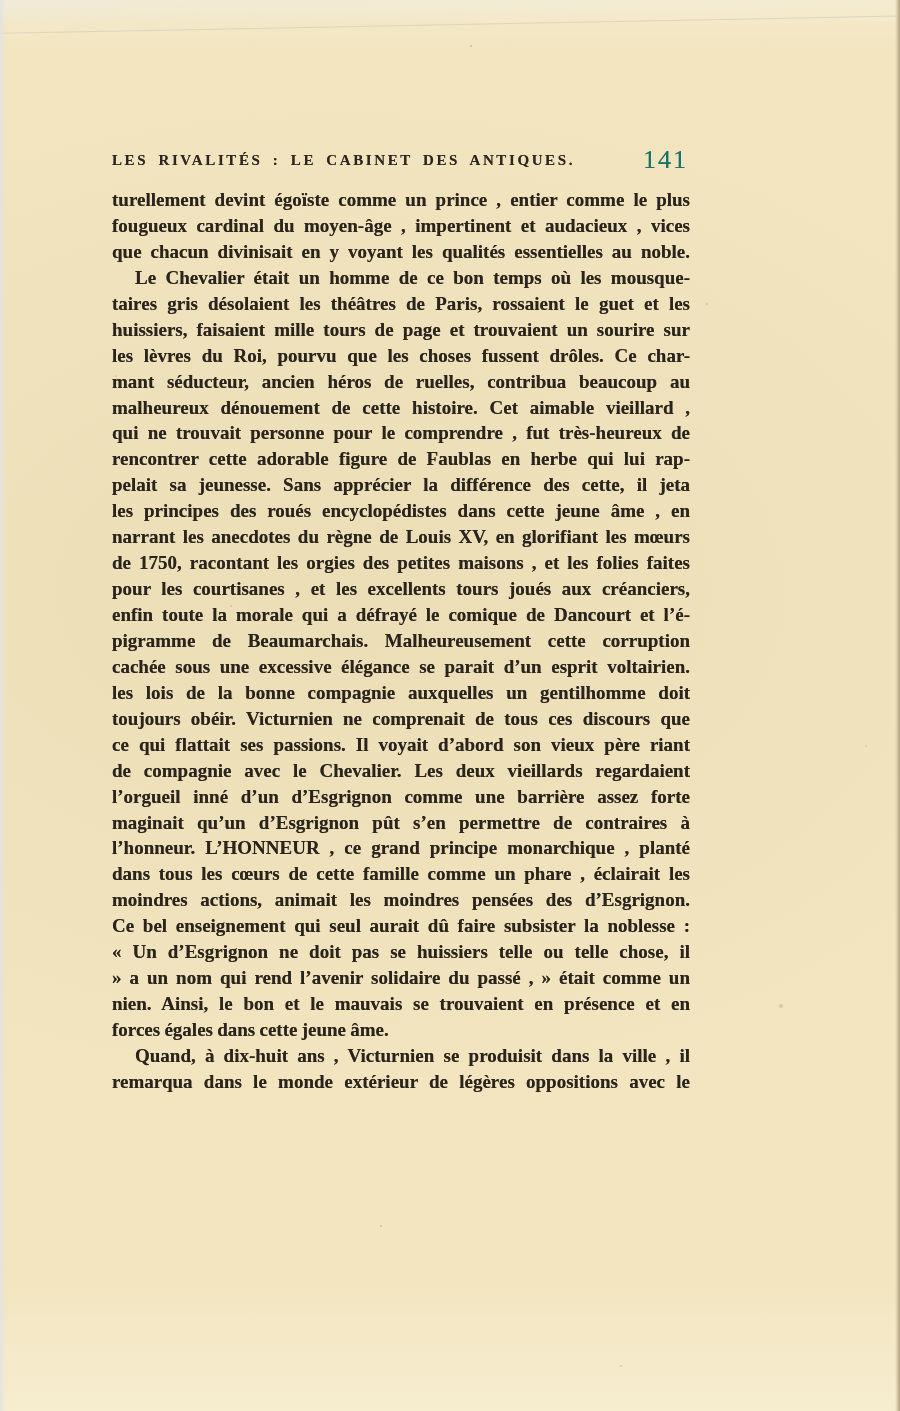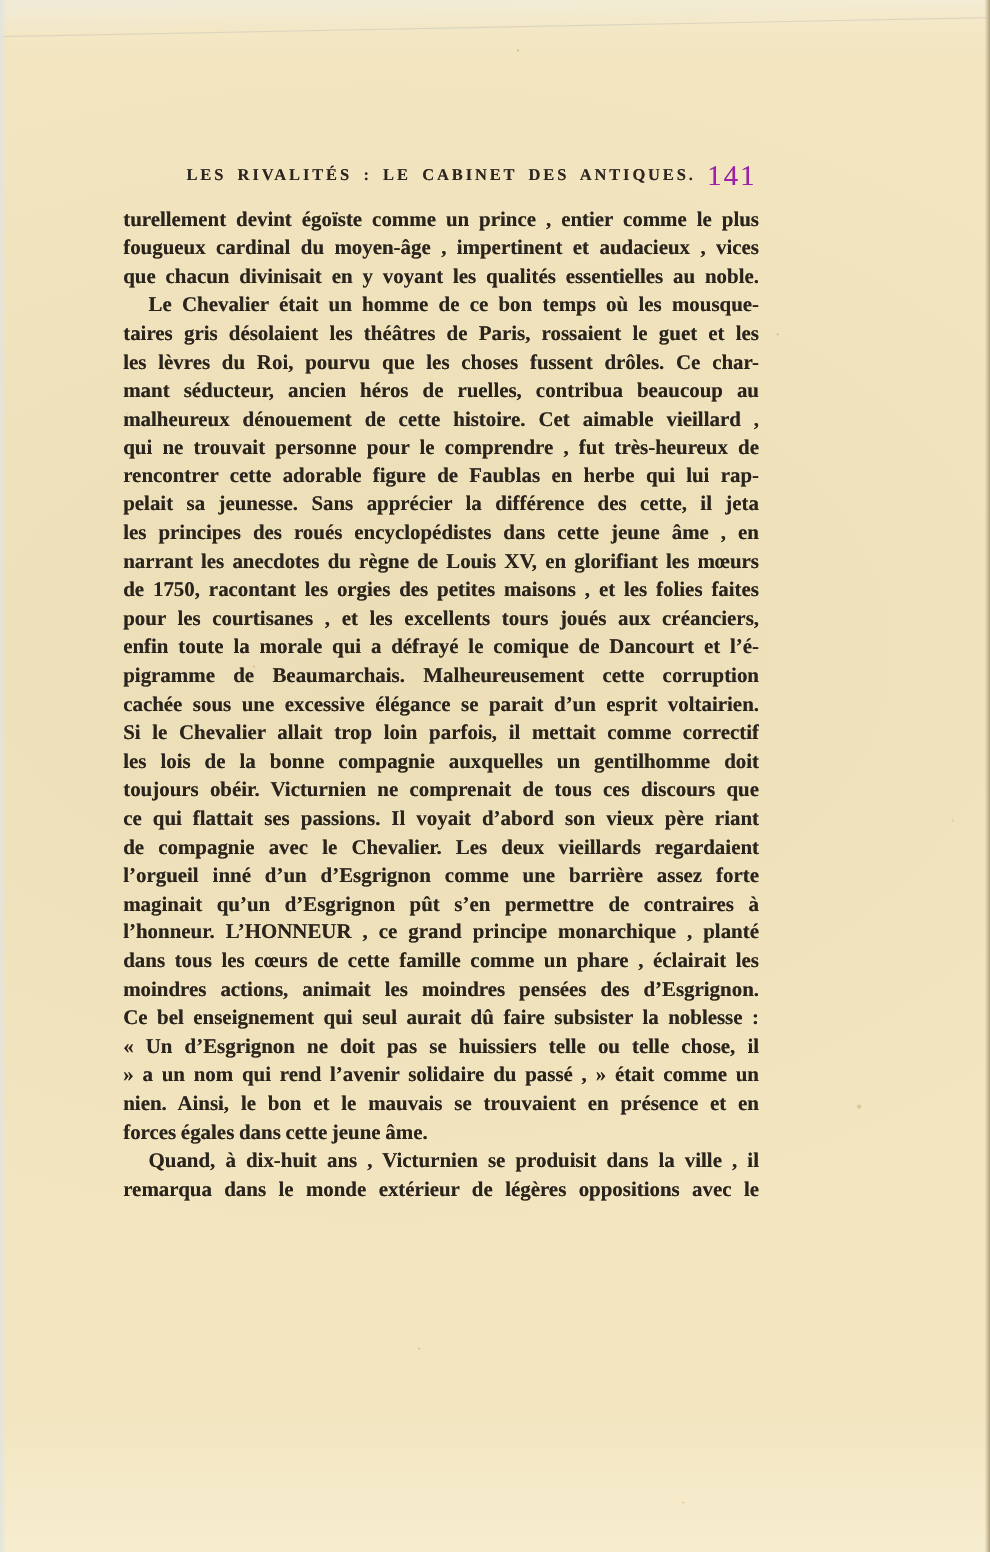--- a/index.html
+++ b/index.html
@@ -56,35 +56,34 @@
       -355px 330px 0 0 rgba(176,130,60,0.25);
     pointer-events: none;
   }
 
   .running-head {
     position: absolute;
     left: 112px; top: 152px; width: 578px; height: 26px;
   }
   .rh-title {
     display: block;
-    text-align: center;
     font-size: 15px;
     font-weight: bold;
     letter-spacing: 2.6px;
     word-spacing: 4px;
     color: #2d2620;
     white-space: nowrap;
     text-shadow: 0 0 0.4px rgba(45,38,32,0.55);
   }
   .rh-folio {
     position: absolute;
     right: 2px; top: -7px;
     font-size: 26px;
     letter-spacing: 2px;
-    color: #a21caf;
+    color: #0f766e;
     text-shadow: 0 0 0.4px rgba(45,38,32,0.55);
   }
 
   .body-block {
     position: absolute;
     left: 112px; top: 187px; width: 578px;
     color: #2a241d;
   }
   .line {
     height: 25.95px;
@@ -113,34 +112,34 @@
     <span class="rh-title">LES RIVALITÉS : LE CABINET DES ANTIQUES.</span>
     <span class="rh-folio">141</span>
   </div>
 
   <div class="body-block" id="body-block" style="color: rgb(42, 36, 29); font-weight: bold;">
       <div class="line">turellement devint égoïste comme un prince , entier comme le plus</div>
       <div class="line">fougueux cardinal du moyen-âge , impertinent et audacieux , vices</div>
       <div class="line">que chacun divinisait en y voyant les qualités essentielles au noble.</div>
       <div class="line indent">Le Chevalier était un homme de ce bon temps où les mousque-</div>
       <div class="line">taires gris désolaient les théâtres de Paris, rossaient le guet et les</div>
+      <div class="line">huissiers, faisaient mille tours de page et trouvaient un sourire sur</div>
       <div class="line">les lèvres du Roi, pourvu que les choses fussent drôles. Ce char-</div>
       <div class="line">mant séducteur, ancien héros de ruelles, contribua beaucoup au</div>
       <div class="line">malheureux dénouement de cette histoire. Cet aimable vieillard ,</div>
       <div class="line">qui ne trouvait personne pour le comprendre , fut très-heureux de</div>
       <div class="line">rencontrer cette adorable figure de Faublas en herbe qui lui rap-</div>
       <div class="line">pelait sa jeunesse. Sans apprécier la différence des cette, il jeta</div>
       <div class="line">les principes des roués encyclopédistes dans cette jeune âme , en</div>
       <div class="line">narrant les anecdotes du règne de Louis XV, en glorifiant les mœurs</div>
       <div class="line">de 1750, racontant les orgies des petites maisons , et les folies faites</div>
       <div class="line">pour les courtisanes , et les excellents tours joués aux créanciers,</div>
       <div class="line">enfin toute la morale qui a défrayé le comique de Dancourt et l’é-</div>
       <div class="line">pigramme de Beaumarchais. Malheureusement cette corruption</div>
       <div class="line">cachée sous une excessive élégance se parait d’un esprit voltairien.</div>
-      <div class="line">Si le Chevalier allait trop loin parfois, il mettait comme correctif</div>
       <div class="line">les lois de la bonne compagnie auxquelles un gentilhomme doit</div>
       <div class="line">toujours obéir. Victurnien ne comprenait de tous ces discours que</div>
       <div class="line">ce qui flattait ses passions. Il voyait d’abord son vieux père riant</div>
       <div class="line">de compagnie avec le Chevalier. Les deux vieillards regardaient</div>
       <div class="line">l’orgueil inné d’un d’Esgrignon comme une barrière assez forte</div>
       <div class="line">maginait qu’un d’Esgrignon pût s’en permettre de contraires à</div>
       <div class="line">l’honneur. L’HONNEUR , ce grand principe monarchique , planté</div>
       <div class="line">dans tous les cœurs de cette famille comme un phare , éclairait les</div>
       <div class="line">moindres actions, animait les moindres pensées des d’Esgrignon.</div>
       <div class="line">Ce bel enseignement qui seul aurait dû faire subsister la noblesse :</div>

